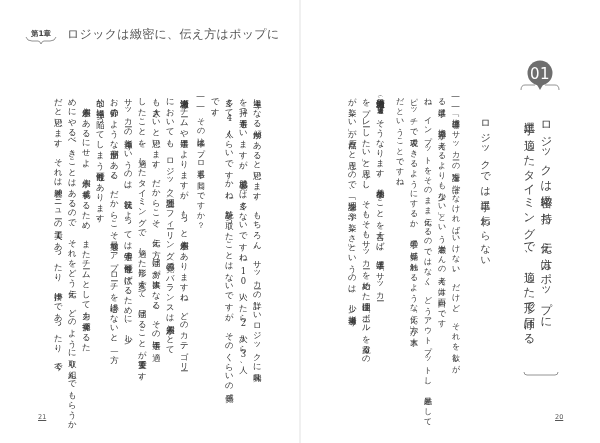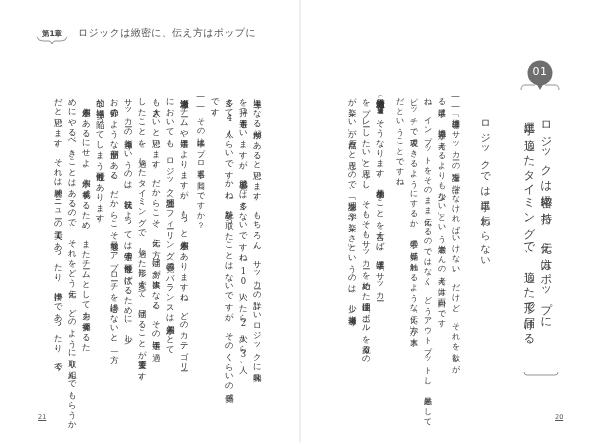--- a/index.html
+++ b/index.html
@@ -3,40 +3,40 @@
 <meta charset="utf-8">
 <style>
   html, body { margin: 0; padding: 0; background: #ffffff; }
   body { width: 600px; height: 443px; position: relative; overflow: hidden;
          font-family: "DejaVu Serif", "Liberation Serif", serif; color: #3a3a3a; }
   .spread { position: absolute; left: 0; top: 0; width: 600px; height: 443px; background: #fff; }
   .gutter { position: absolute; left: 299px; top: 0; width: 2px; height: 443px;
             background: linear-gradient(to right, #f4f4f4, #ececec, #f4f4f4); }
 
   
-  .chapter-header { position: absolute; left: 36px; top: 28px; height: 20px; display: flex; align-items: flex-start; }
+  .chapter-header { position: absolute; left: 25px; top: 28px; height: 20px; display: flex; align-items: flex-start; }
   .chapter-tag { position: relative; width: 32px; height: 18px; text-align: center;
                  font-family: "DejaVu Sans", "Liberation Sans", sans-serif; font-size: 7.5px; font-weight: bold; color: #444; line-height: 12px; }
   .chapter-tag .brace { position: absolute; left: 0; top: 8px; width: 32px; height: 10px; }
-  .chapter-title { margin-left: 10px; font-family: Liberation Mono, monospace;
-                   font-size: 10px; color: #555; line-height: 12px; letter-spacing: 0.3px; text-align: center; }
+  .chapter-title { margin-left: 10px; font-family: Liberation Sans, sans-serif;
+                   font-size: 12px; color: #555; line-height: 12px; letter-spacing: 0.3px; text-align: center; }
 
   
   .vcol { position: absolute; writing-mode: vertical-rl; text-orientation: upright;
           white-space: nowrap; line-height: 1; }
   .body-col { font-size: 8.4px; letter-spacing: 0.55px; color: #333; top: 92px; }
   .body-col.sans { font-family: "DejaVu Sans", "Liberation Sans", sans-serif; font-size: 8px; letter-spacing: 0.9px; color: #3c3c3c; }
   .bold { font-weight: bold; font-family: "DejaVu Sans", "Liberation Sans", sans-serif; }
   .small { font-size: 6px; }
 
   
   .badge { position: absolute; left: 527px; top: 60px; width: 26px; height: 33px; }
   .badge-bracket { position: absolute; left: 520px; top: 80px; width: 40px; height: 12px; }
   .badge-num { position: absolute; left: 527px; top: 65px; width: 26px; text-align: center;
-               font-family: "DejaVu Sans", "Liberation Sans", sans-serif; font-size: 11px; color: #fff; letter-spacing: 0.5px; }
+               font-family: "DejaVu Sans", "Liberation Sans", sans-serif; font-size: 15px; color: #fff; letter-spacing: 0.5px; }
   .heading-col { font-family: "DejaVu Sans", "Liberation Sans", sans-serif; font-size: 11.5px; color: #444; letter-spacing: 1.5px; top: 113px; }
   .bottom-bracket { position: absolute; left: 523px; top: 371px; width: 36px; height: 6px; }
   .subheading-col { font-family: "DejaVu Sans", "Liberation Sans", sans-serif; font-size: 10px; color: #444; letter-spacing: 1.7px; top: 113px; }
 
   .page-num { position: absolute; top: 413px; font-family: "DejaVu Sans", "Liberation Sans", sans-serif;
               font-size: 6.5px; color: #555; text-decoration: underline; }
 </style>
 </head>
 <body>
 

